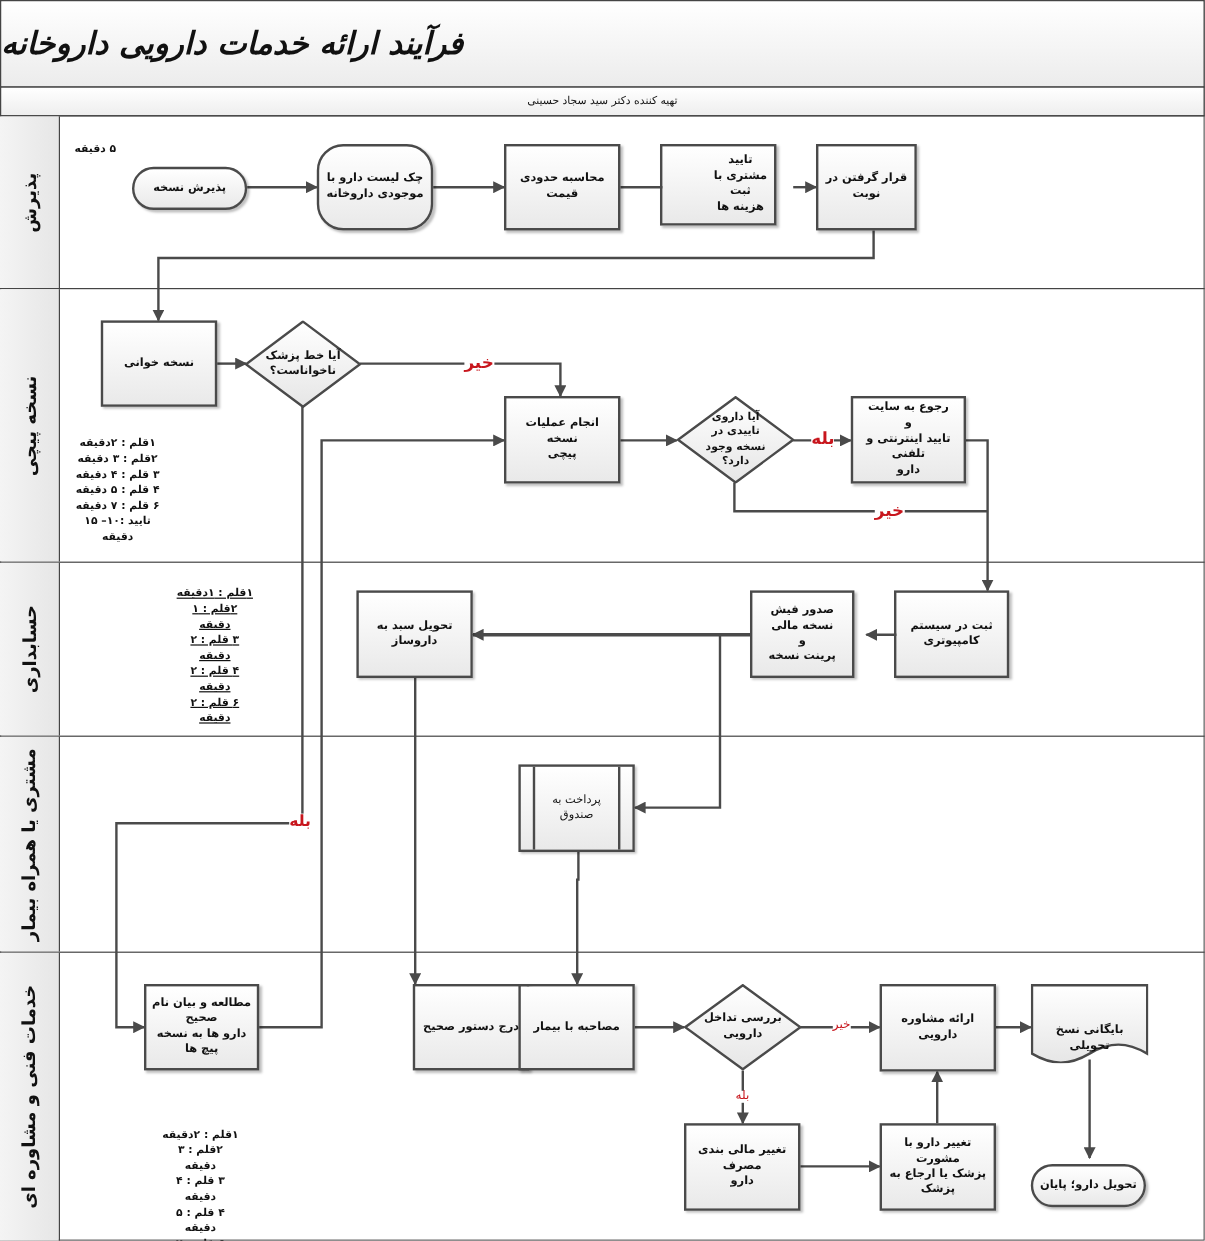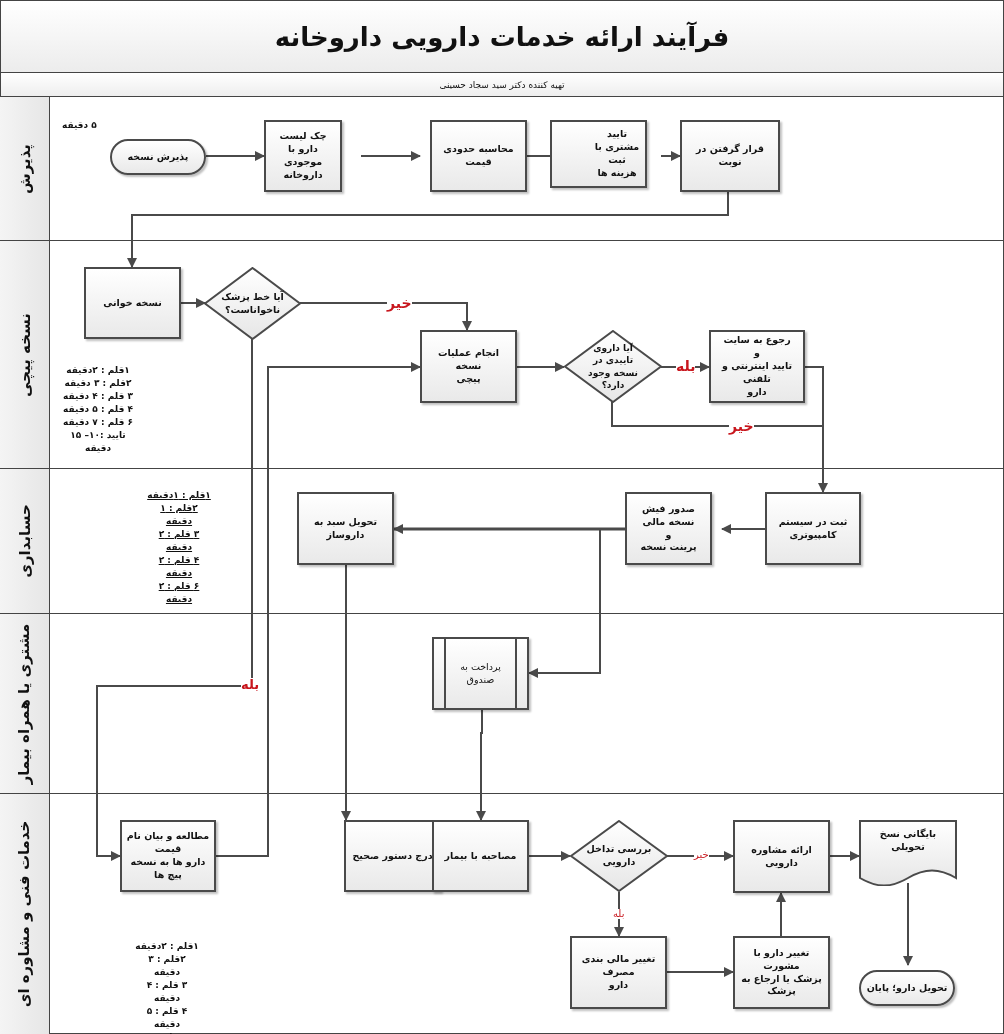--- a/index.html
+++ b/index.html
@@ -1,21 +1,21 @@
 <!DOCTYPE html>
 <html><head>
   <meta charset="utf-8">
   <style>
     * { box-sizing: border-box; margin: 0; padding: 0; }
     html, body { width: 1004px; height: 1034px; background: #ffffff; overflow: hidden; }
     body { position: relative; font-family: "DejaVu Sans", sans-serif; color: #111; }
     .frame { position: absolute; left: 0; top: 0; width: 1004px; height: 1034px; border: 1.5px solid #444; }
     .title-bar { position: absolute; left: 0; top: 0; width: 1004px; height: 73px;
       background: linear-gradient(#ffffff, #ececec); border: 1.5px solid #444;
-      display: flex; align-items: center; justify-content: center; }
+      display: flex; align-items: center; justify-content: flex-start; font-style: italic; }
     .title-bar span { font-size: 26px; font-weight: bold; direction: rtl; }
     .subtitle-bar { position: absolute; left: 0; top: 72px; width: 1004px; height: 25px;
       background: linear-gradient(#ffffff, #eeeeee); border: 1.5px solid #444;
       display: flex; align-items: center; justify-content: center; }
     .subtitle-bar span { font-size: 9px; direction: rtl; }
     .lane { position: absolute; left: 0; width: 1004px; border-top: 1.5px solid #444; }
     .lane-head { position: absolute; left: 0; top: 0; width: 50px; height: 100%;
       background: linear-gradient(90deg, #f4f4f4, #e6e6e6); border-right: 1.5px solid #444;
       display: flex; align-items: center; justify-content: center; }
     .lane-head span { transform: rotate(-90deg); white-space: nowrap; font-size: 15px; font-weight: bold; direction: rtl; }
@@ -127,26 +127,26 @@
 
     <path d="M781,936 L781,893" marker-end="url(#ah)"></path>
 
     <path d="M830,856 L859,856" marker-end="url(#ah)"></path>
 
     <path d="M908,883 L908,965" marker-end="url(#ah)"></path>
   </g>
 </svg>
 
 <div class="box term" style="left:110px;top:139px;width:96px;height:36px;">پذیرش نسخه</div>
-<div class="box proc" style="left:264px;top:120px;width:78px;height:72px;">چک لیست دارو با
+<div class="box proc" style="left:264px;top:120px;width:97px;height:72px;border-radius:22px;">چک لیست دارو با
 موجودی داروخانه</div>
-<div class="box proc" style="left:430px;top:120px;width:97px;height:72px;">محاسبه حدودی قیمت</div>
+<div class="box proc" style="left:420px;top:120px;width:97px;height:72px;">محاسبه حدودی قیمت</div>
 <div class="box proc" style="left:550px;top:120px;width:97px;height:68px;padding-left:41px;">تایید مشتری با ثبت
 هزینه ها</div>
-<div class="box proc" style="left:680px;top:120px;width:100px;height:72px;">قرار گرفتن در نوبت</div>
+<div class="box proc" style="left:680px;top:120px;width:84px;height:72px;">قرار گرفتن در نوبت</div>
 <div class="note" style="left:62px;top:119px;text-align:center;">۵ دقیقه</div>
 
 <div class="box proc" style="left:84px;top:267px;width:97px;height:72px;">نسخه خوانی</div>
 <div class="diamond-wrap" style="left:204px;top:267px;width:97px;height:73px;">
   <svg width="97" height="73">
       <defs>
         <linearGradient id="dg" x1="0" y1="0" x2="0" y2="1">
           <stop offset="0" stop-color="#ffffff"></stop>
           <stop offset="1" stop-color="#e6e6e6"></stop>
         </linearGradient>
@@ -173,48 +173,48 @@
 ۲قلم : ۳ دقیقه
 ۳ قلم : ۴ دقیقه
 ۴ قلم : ۵ دقیقه
 ۶ قلم : ۷ دقیقه
 تایید :۱۰– ۱۵ دقیقه</div>
 
 <div class="box proc" style="left:297px;top:492px;width:97px;height:73px;">تحویل سبد به داروساز</div>
 <div class="box proc" style="left:625px;top:492px;width:87px;height:73px;">صدور فیش نسخه مالی
 و
 پرینت نسخه</div>
-<div class="box proc" style="left:765px;top:492px;width:96px;height:73px;">ثبت در سیستم
+<div class="box proc" style="left:745px;top:492px;width:96px;height:73px;">ثبت در سیستم
 کامپیوتری</div>
 <div class="note" style="left:146px;top:489px;width:66px;white-space:pre-line;text-decoration:underline;">۱قلم : ۱دقیقه
 ۲قلم : ۱ دقیقه
 ۳ قلم : ۲ دقیقه
 ۴ قلم : ۲ دقیقه
 ۶ قلم : ۲ دقیقه</div>
 
 <div class="box proc pbar" style="left:432px;top:637px;width:97px;height:73px;font-weight:normal;">پرداخت به
 صندوق</div>
 
-<div class="box proc" style="left:120px;top:820px;width:96px;height:72px;">مطالعه و بیان نام قیمت
+<div class="box proc" style="left:120px;top:820px;width:96px;height:72px;">مطالعه و بیان نام صحیح
 دارو ها به نسخه پیچ ها</div>
 <div class="box proc" style="left:297px;top:820px;width:97px;height:72px;margin-left:47px;">درج دستور صحیح</div>
 <div class="box proc" style="left:432px;top:820px;width:97px;height:72px;">مصاحبه با بیمار</div>
 <div class="diamond-wrap" style="left:570px;top:820px;width:98px;height:72px;">
   <svg width="98" height="72">
       <polygon points="49,1 97,36 49,71 1,36" fill="url(#dg)" stroke="#4a4a4a" stroke-width="2"></polygon>
     </svg>
   <div class="diamond-text">بررسی تداخل
 دارویی</div>
 </div>
 <div class="box proc" style="left:733px;top:820px;width:97px;height:73px;">ارائه مشاوره دارویی</div>
 <div class="diamond-wrap" style="left:859px;top:820px;width:98px;height:66px;">
   <svg width="98" height="66">
       <path d="M1,1 L97,1 L97,58 C80,48 66,48 49,58 C32,68 18,68 1,58 Z" fill="url(#dg)" stroke="#4a4a4a" stroke-width="2"></path>
     </svg>
-  <div class="diamond-text" style="align-items:flex-start;padding-top:8px;">بایگانی نسخ تحویلی</div>
+  <div class="diamond-text" style="align-items:flex-start;padding-top:33px;">بایگانی نسخ تحویلی</div>
 </div>
 <div class="box proc" style="left:570px;top:936px;width:97px;height:73px;">تغییر مالی بندی مصرف
 دارو</div>
 <div class="box proc" style="left:733px;top:936px;width:97px;height:73px;">تغییر دارو با مشورت
 پزشک یا ارجاع به
 پزشک</div>
 <div class="box term" style="left:859px;top:970px;width:96px;height:36px;">تحویل دارو؛ پایان</div>
 <div class="note" style="left:134px;top:940px;width:66px;white-space:pre-line;">۱قلم : ۲دقیقه
 ۲قلم : ۳ دقیقه
 ۳ قلم : ۴ دقیقه

